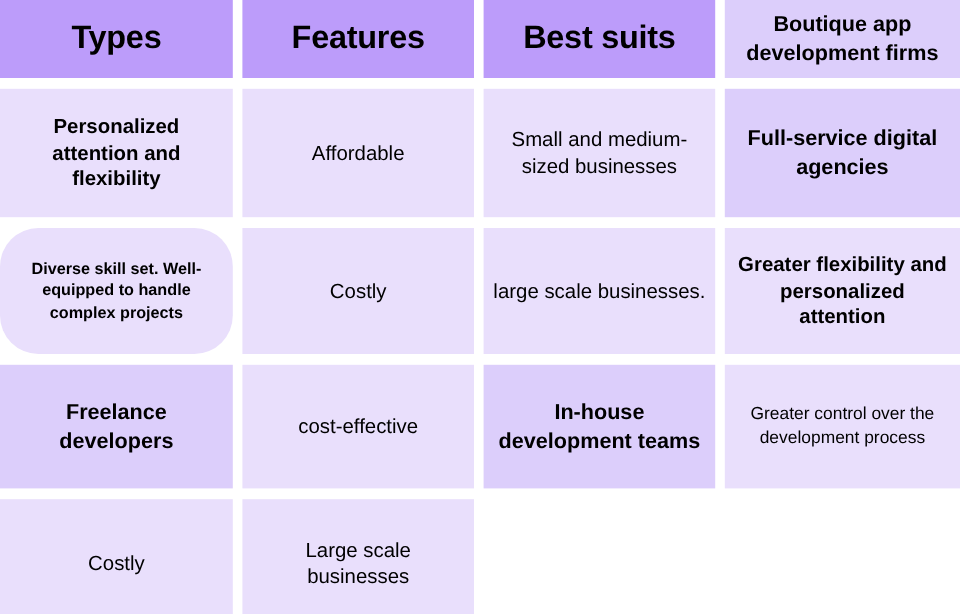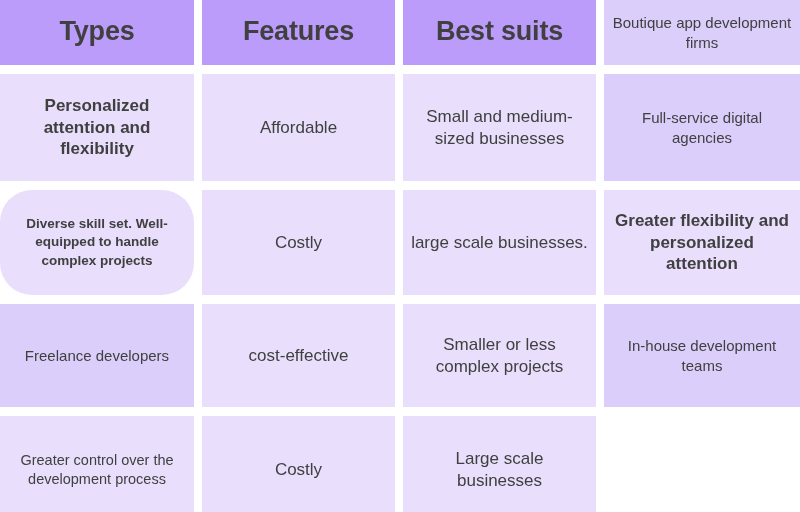--- a/index.html
+++ b/index.html
@@ -24,41 +24,41 @@
     row-gap: 9px;
     background: #ffffff;
     box-sizing: border-box;
   }
 
   .cell {
     display: flex;
     align-items: center;
     justify-content: center;
     text-align: center;
-    color: #404040;
+    color: #000000;
     box-sizing: border-box;
     padding: 2px 8px;
     line-height: 1.28;
     overflow: hidden;
   }
 
   
   .cell.header {
     background: #bc9cfa;
     font-weight: 700;
     font-size: 27px;
     letter-spacing: -0.2px;
     padding-bottom: 4px;
   }
 
   
   .cell.col-first {
     background: #dccefb;
-    font-weight: 400;
-    font-size: 15px;
+    font-weight: 700;
+    font-size: 18px;
   }
 
   
   .cell.body {
     background: #e9dffc;
     font-weight: 700;
     font-size: 17px;
   }
 
   
@@ -126,23 +126,20 @@
 
   <div class="cell body" role="cell">
     <span class="cell-text">Greater flexibility and personalized attention</span>
   </div>
   <div class="cell col-first" role="cell">
     <span class="cell-text">Freelance developers</span>
   </div>
   <div class="cell body sz-regular" role="cell">
     <span class="cell-text">cost-effective</span>
   </div>
-  <div class="cell body sz-regular" role="cell">
-    <span class="cell-text">Smaller or less complex projects</span>
-  </div>
 
   <div class="cell col-first" role="cell">
     <span class="cell-text">In-house development teams</span>
   </div>
   <div class="cell body sz-smallish" role="cell">
     <span class="cell-text">Greater control over the development process</span>
   </div>
   <div class="cell body sz-regular" role="cell">
     <span class="cell-text">Costly</span>
   </div>

